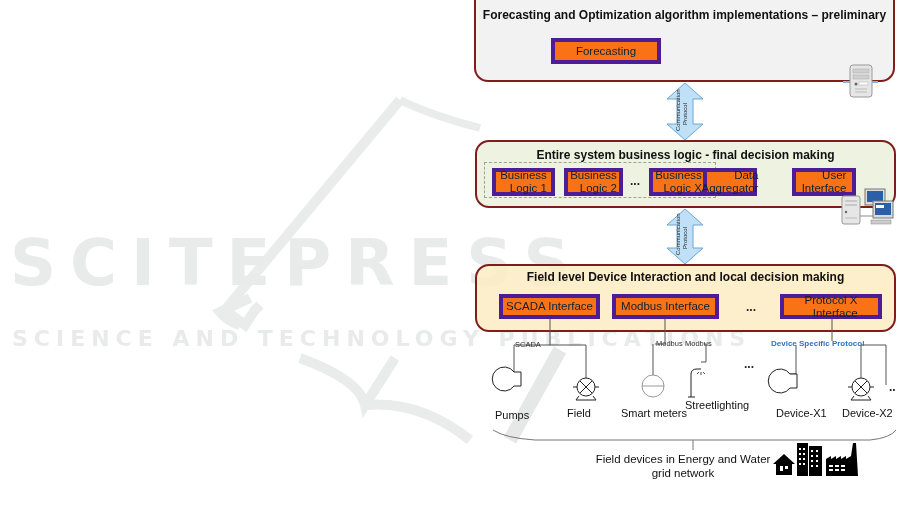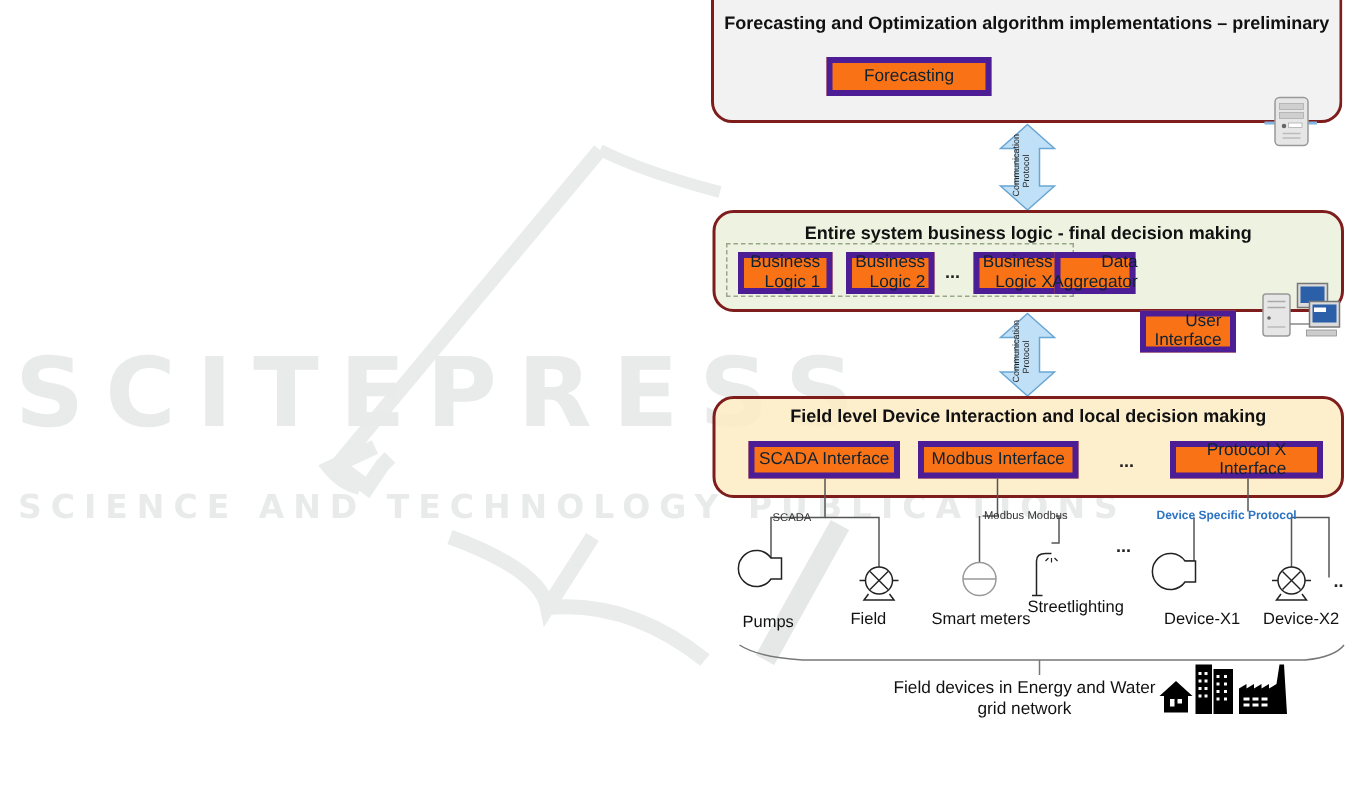--- a/index.html
+++ b/index.html
@@ -104,21 +104,21 @@
         <div>Business</div>
         <div>Logic X</div>
       </div>
   </div>
   <div class="mod" style="left:678px; top:168px; width:54px; height:28px;margin-left:25px;">
     <div>
         <div>Data</div>
         <div>Aggregator</div>
       </div>
   </div>
-  <div class="mod" style="left:760px; top:168px; width:64px; height:28px;margin-top:39px;">
+  <div class="mod" style="left:792px; top:168px; width:64px; height:28px;">
     <div>
         <div>User</div>
         <div>Interface</div>
       </div>
   </div>
 
   <svg width="901" height="530">
     <rect x="842" y="196" width="18" height="28" rx="2" fill="#e6e6e6" stroke="#999"></rect>
     <line x1="845" y1="201" x2="857" y2="201" stroke="#aaa"></line>
     <line x1="845" y1="205" x2="857" y2="205" stroke="#aaa"></line>

